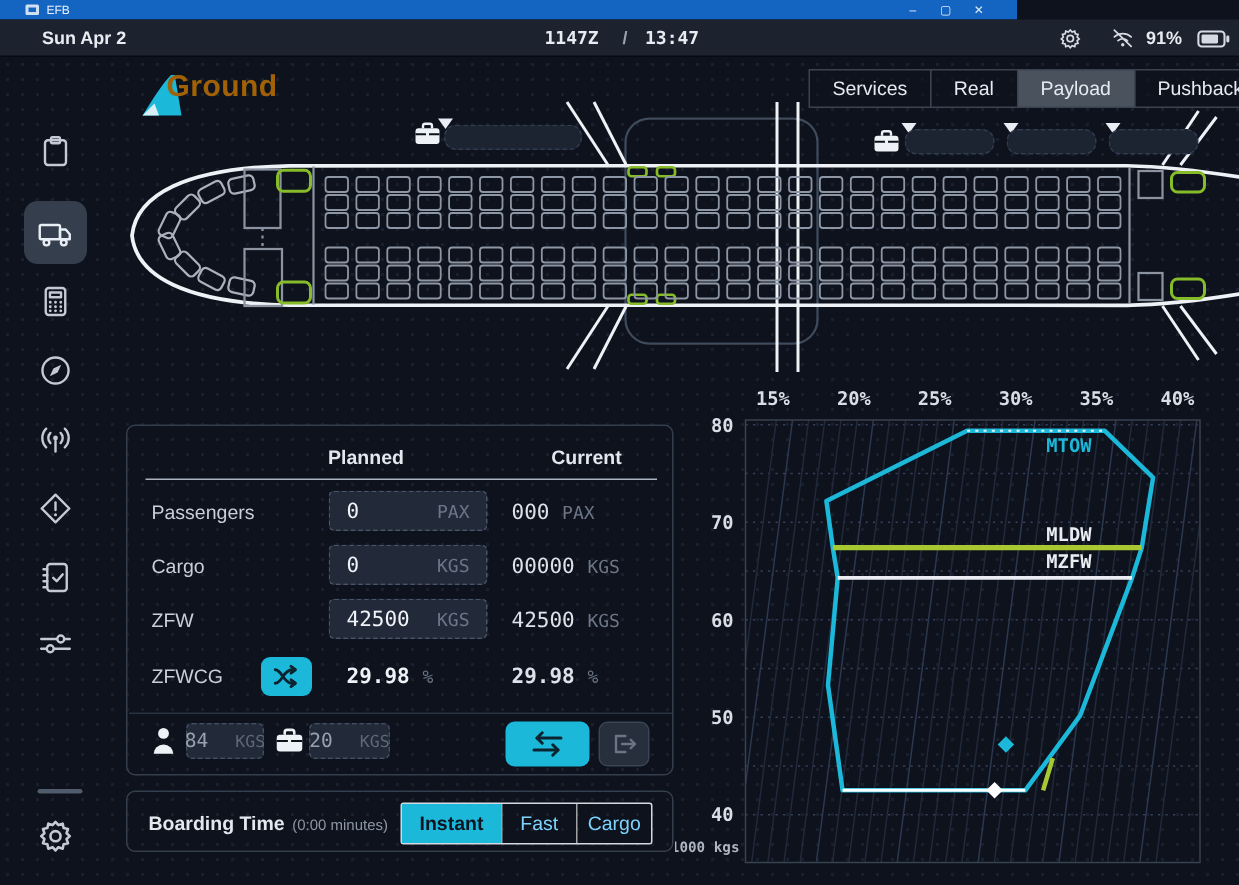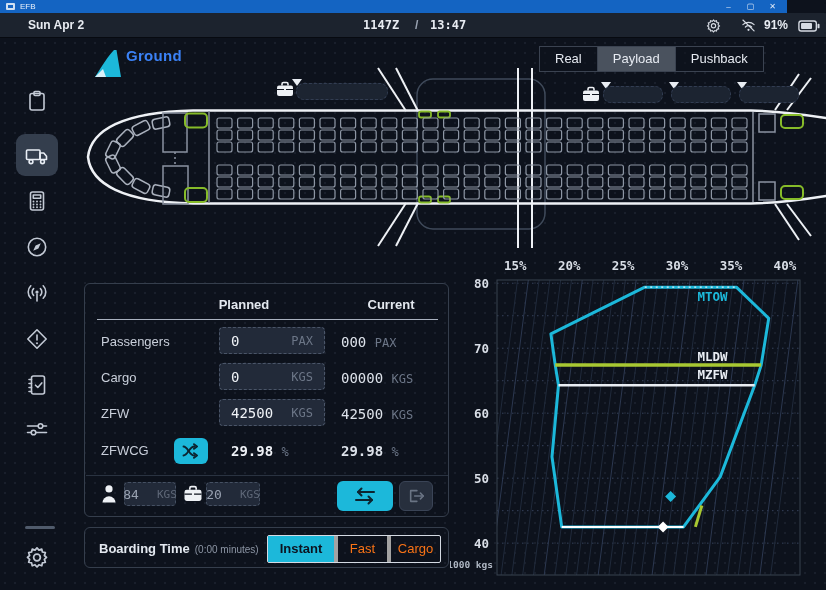--- a/index.html
+++ b/index.html
@@ -2,22 +2,22 @@
 <html><head>
 <meta charset="utf-8">
 <style>
   html,body{margin:0;padding:0}
   body{width:826px;height:590px;position:relative;overflow:hidden;background:#0d121c;
        font-family:"Liberation Sans",sans-serif;-webkit-font-smoothing:antialiased}
   .abs{position:absolute}
   .mono{font-family:"DejaVu Sans Mono",monospace}
 
   
-  .titlebar{position:absolute;left:0;top:0;width:787px;height:13px;background:#1464c2;
-            display:flex;align-items:center;padding:0 6px;box-sizing:border-box;gap:5px}
+  .titlebar{position:absolute;left:0;top:0;width:678px;height:13px;background:#1464c2;
+            display:flex;align-items:center;padding:0 17px;box-sizing:border-box;gap:5px}
   .tb-appicon{width:9px;height:7px;background:#cfe0f2;border-radius:1px;position:relative}
   .tb-appicon:after{content:"";position:absolute;left:2px;top:2px;width:5px;height:3px;background:#1464c2}
   .tb-title{color:#e8f0fb;font-size:8px;line-height:13px}
   .tb-spacer{flex:1}
   .tb-btn{color:#e3ebf7;font-size:8px;width:17px;text-align:center;line-height:13px;cursor:default}
 
   
   .statusbar{position:absolute;left:0;top:13px;width:826px;height:25px;background:#1c232e;
              border-bottom:1px solid #070a10;box-sizing:border-box}
   .sb-text{color:#e8ecf2;font-size:12px;font-weight:bold}
@@ -29,21 +29,21 @@
 
   
   .side-item{position:absolute;left:16px;width:42px;height:42px;border-radius:9px;
              display:flex;align-items:center;justify-content:center}
   .side-item.active{background:#343e4d}
   .side-item svg{stroke:#c3cad5;fill:none;stroke-width:1.6;stroke-linecap:round;stroke-linejoin:round}
   .side-item.active svg{stroke:#e9eef5}
   .side-divider{position:absolute;left:25px;top:526px;width:30px;height:3px;border-radius:2px;background:#505b6b}
 
   
-  .page-title{position:absolute;left:126px;top:47px;font-size:15px;font-weight:bold;color:#3b82f6;letter-spacing:.3px}
+  .page-title{position:absolute;left:111px;top:47px;font-size:20px;font-weight:bold;color:#a16207;letter-spacing:.3px}
   .tabs{position:absolute;left:540px;top:46px;height:26px;display:flex}
   .tab{padding:0 15px;line-height:24px;font-size:13px;color:#e6eaf1;border:1px solid #3b4351;
        margin-left:-1px;background:rgba(14,19,29,.55);white-space:nowrap}
   .tab.active{background:#4a525e}
 
   
   .hold-box{position:absolute;height:17px;background:#1c2431;border:1px dashed #323d52;border-radius:8px;
             box-sizing:border-box;color:#9aa3b2;font-size:10px;line-height:15px;text-align:center}
   .hold-tri{position:absolute;width:0;height:0;border-left:5px solid transparent;
             border-right:5px solid transparent;border-top:7px solid #e9edf3}
@@ -71,21 +71,21 @@
   .mini-inp .unit{font-size:11px;color:#5f6878}
   .transfer-btn{position:absolute;background:#1cb8da;border-radius:6px;display:flex;align-items:center;justify-content:center}
   .export-btn{position:absolute;background:#272f3d;border:1px solid #3a4456;border-radius:6px;box-sizing:border-box;
               display:flex;align-items:center;justify-content:center}
   .form-divider{position:absolute;height:1px;background:#2a3341}
 
   
   .board-label{position:absolute;font-size:13px;font-weight:bold;color:#e3e8ef}
   .board-note{font-size:10px;font-weight:normal;color:#8d96a5;margin-left:5px}
   .seg{position:absolute;display:flex;height:26px;border:1px solid #d4dae3;border-radius:2px}
-  .seg-opt{line-height:26px;font-size:13px;color:#f97316;text-align:center;border-left:4px solid #a3a3a3}
+  .seg-opt{line-height:26px;font-size:13px;color:#7dd3fc;text-align:center;border-left:1px solid #a3a3a3}
   .seg-opt:first-child{border-left:none}
   .seg-opt.active{background:#1cb8da;color:#0d1320;font-weight:bold}
 
   svg text{font-family:"DejaVu Sans Mono",monospace}
 </style>
 </head>
 <body>
 
 <div class="titlebar">
   <span class="tb-appicon"></span>
@@ -190,20 +190,21 @@
   </div>
 </div>
 
 <svg class="abs" style="left:92px;top:48px" width="30" height="30" viewBox="0 0 30 30">
   <path d="M3 29 C10 18 16 8 22 2 L24.5 2 L29 29 Z" fill="#1cb8da"></path>
   <path d="M3 29 L11 21 L14 29 Z" fill="#d9eff7"></path>
 </svg>
 <div class="page-title">Ground</div>
 
 <div class="tabs">
+  <div class="tab">Services</div>
   <div class="tab">Real</div>
   <div class="tab active">Payload</div>
   <div class="tab">Pushback</div>
 </div>
 
 <svg class="abs" style="left:75px;top:66px" width="751" height="184" viewBox="0 0 751 184">
 
   <rect x="342" y="13" width="128" height="150" rx="16" fill="none" stroke="#3f4a5a" stroke-width="1.5"></rect>
 
   <g stroke="#eef1f5" stroke-width="2">

